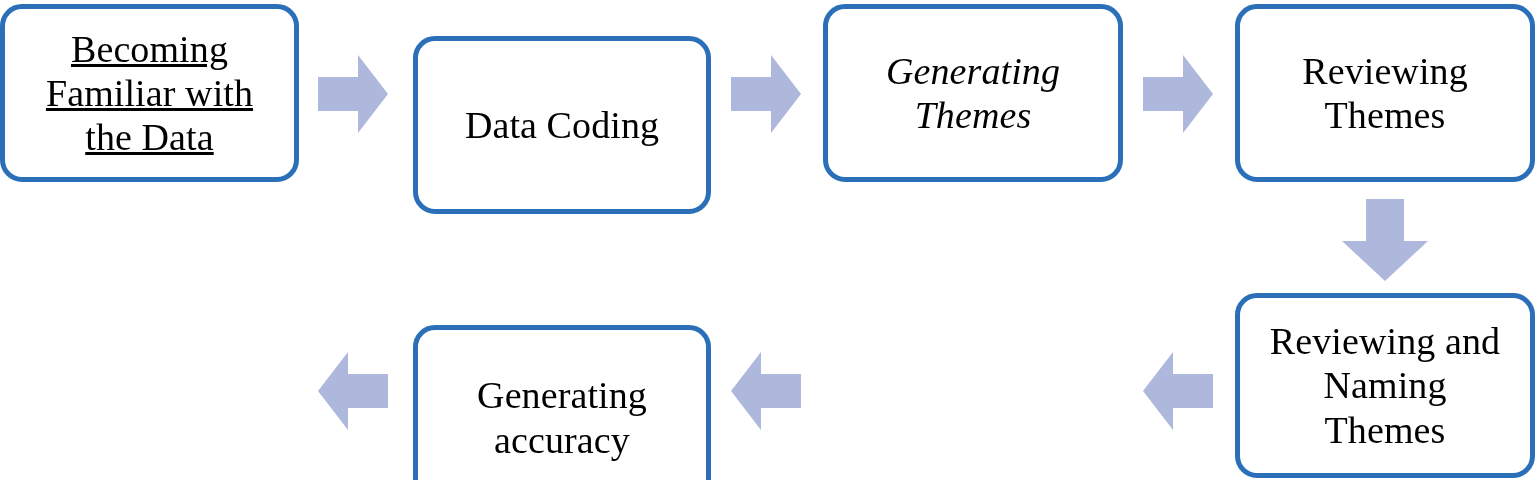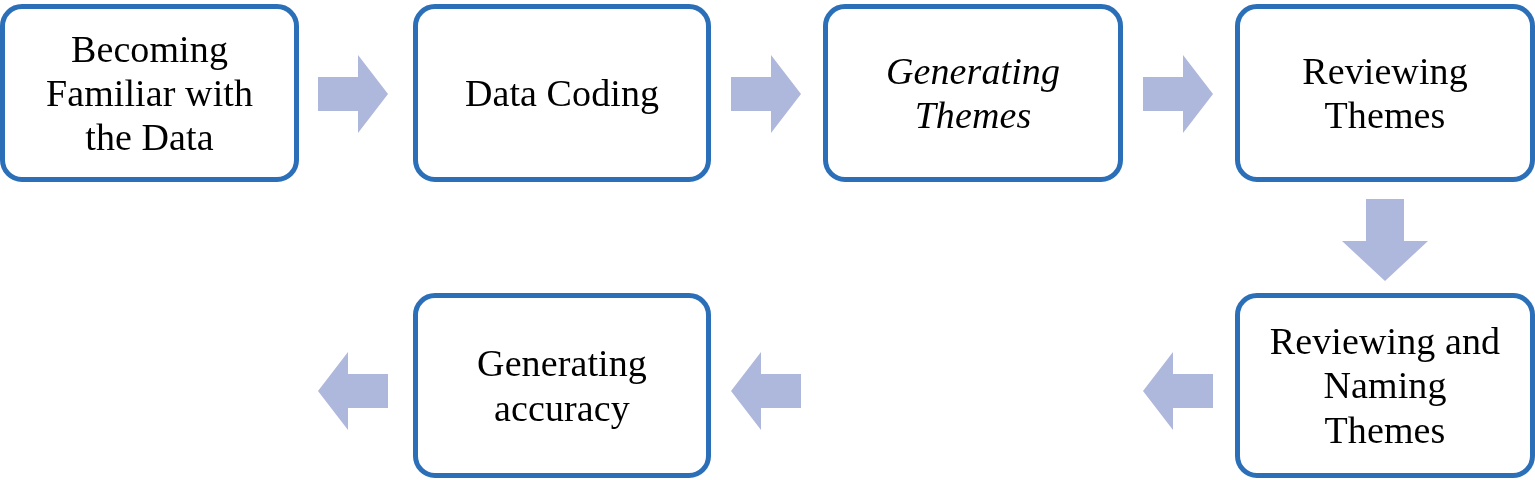--- a/index.html
+++ b/index.html
@@ -40,22 +40,22 @@
   }
   .node .label {
     display: block;
     white-space: pre-line;
   }
 
   
   .row1 { top: 4px;   height: 178px; }
   .row2 { top: 293px; height: 185px; }
 
-  .col1 { left: 0px;    width: 299px; }
-  .col2 { left: 413px;  width: 298px; }
+  .col1 { left: 0px;    width: 299px; text-decoration: underline; }
+  .col2 { left: 413px;  width: 298px; margin-top: 32px; }
   .col3 { left: 823px;  width: 300px; font-style: italic; }
   .col4 { left: 1235px; width: 300px; }
 
   
   .arrow {
     position: absolute;
     display: block;
   }
   .arrow svg { display: block; }
 

